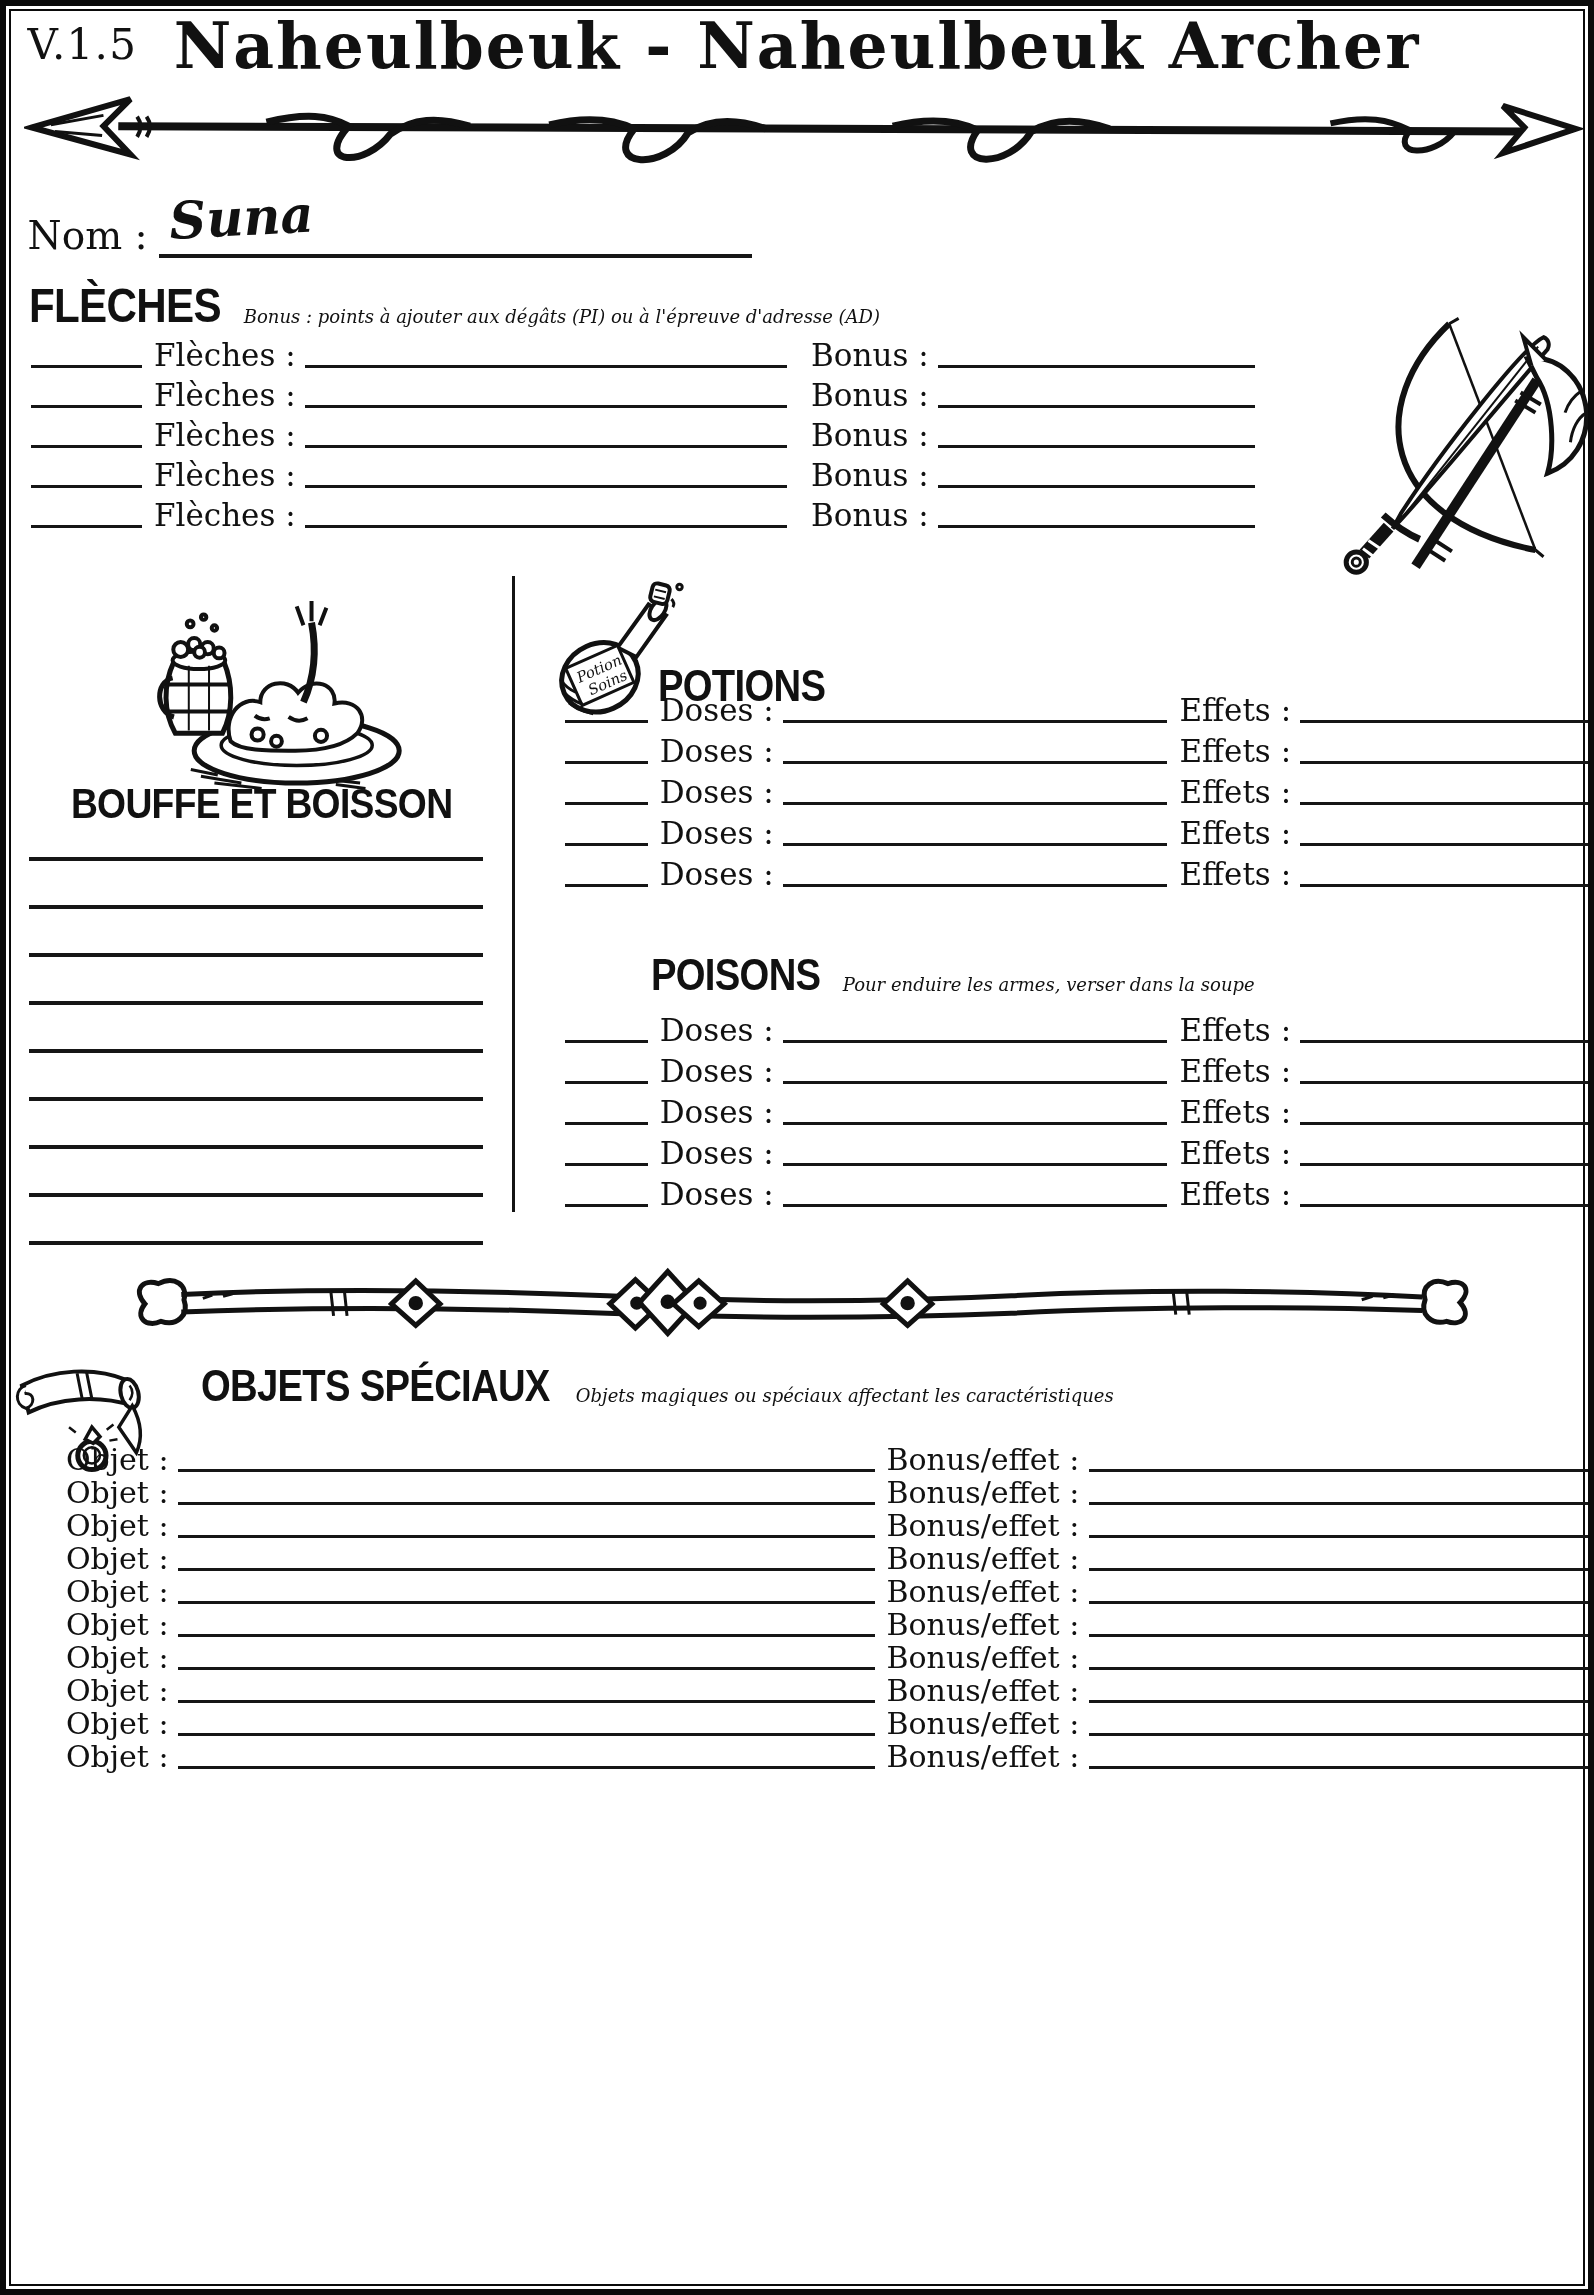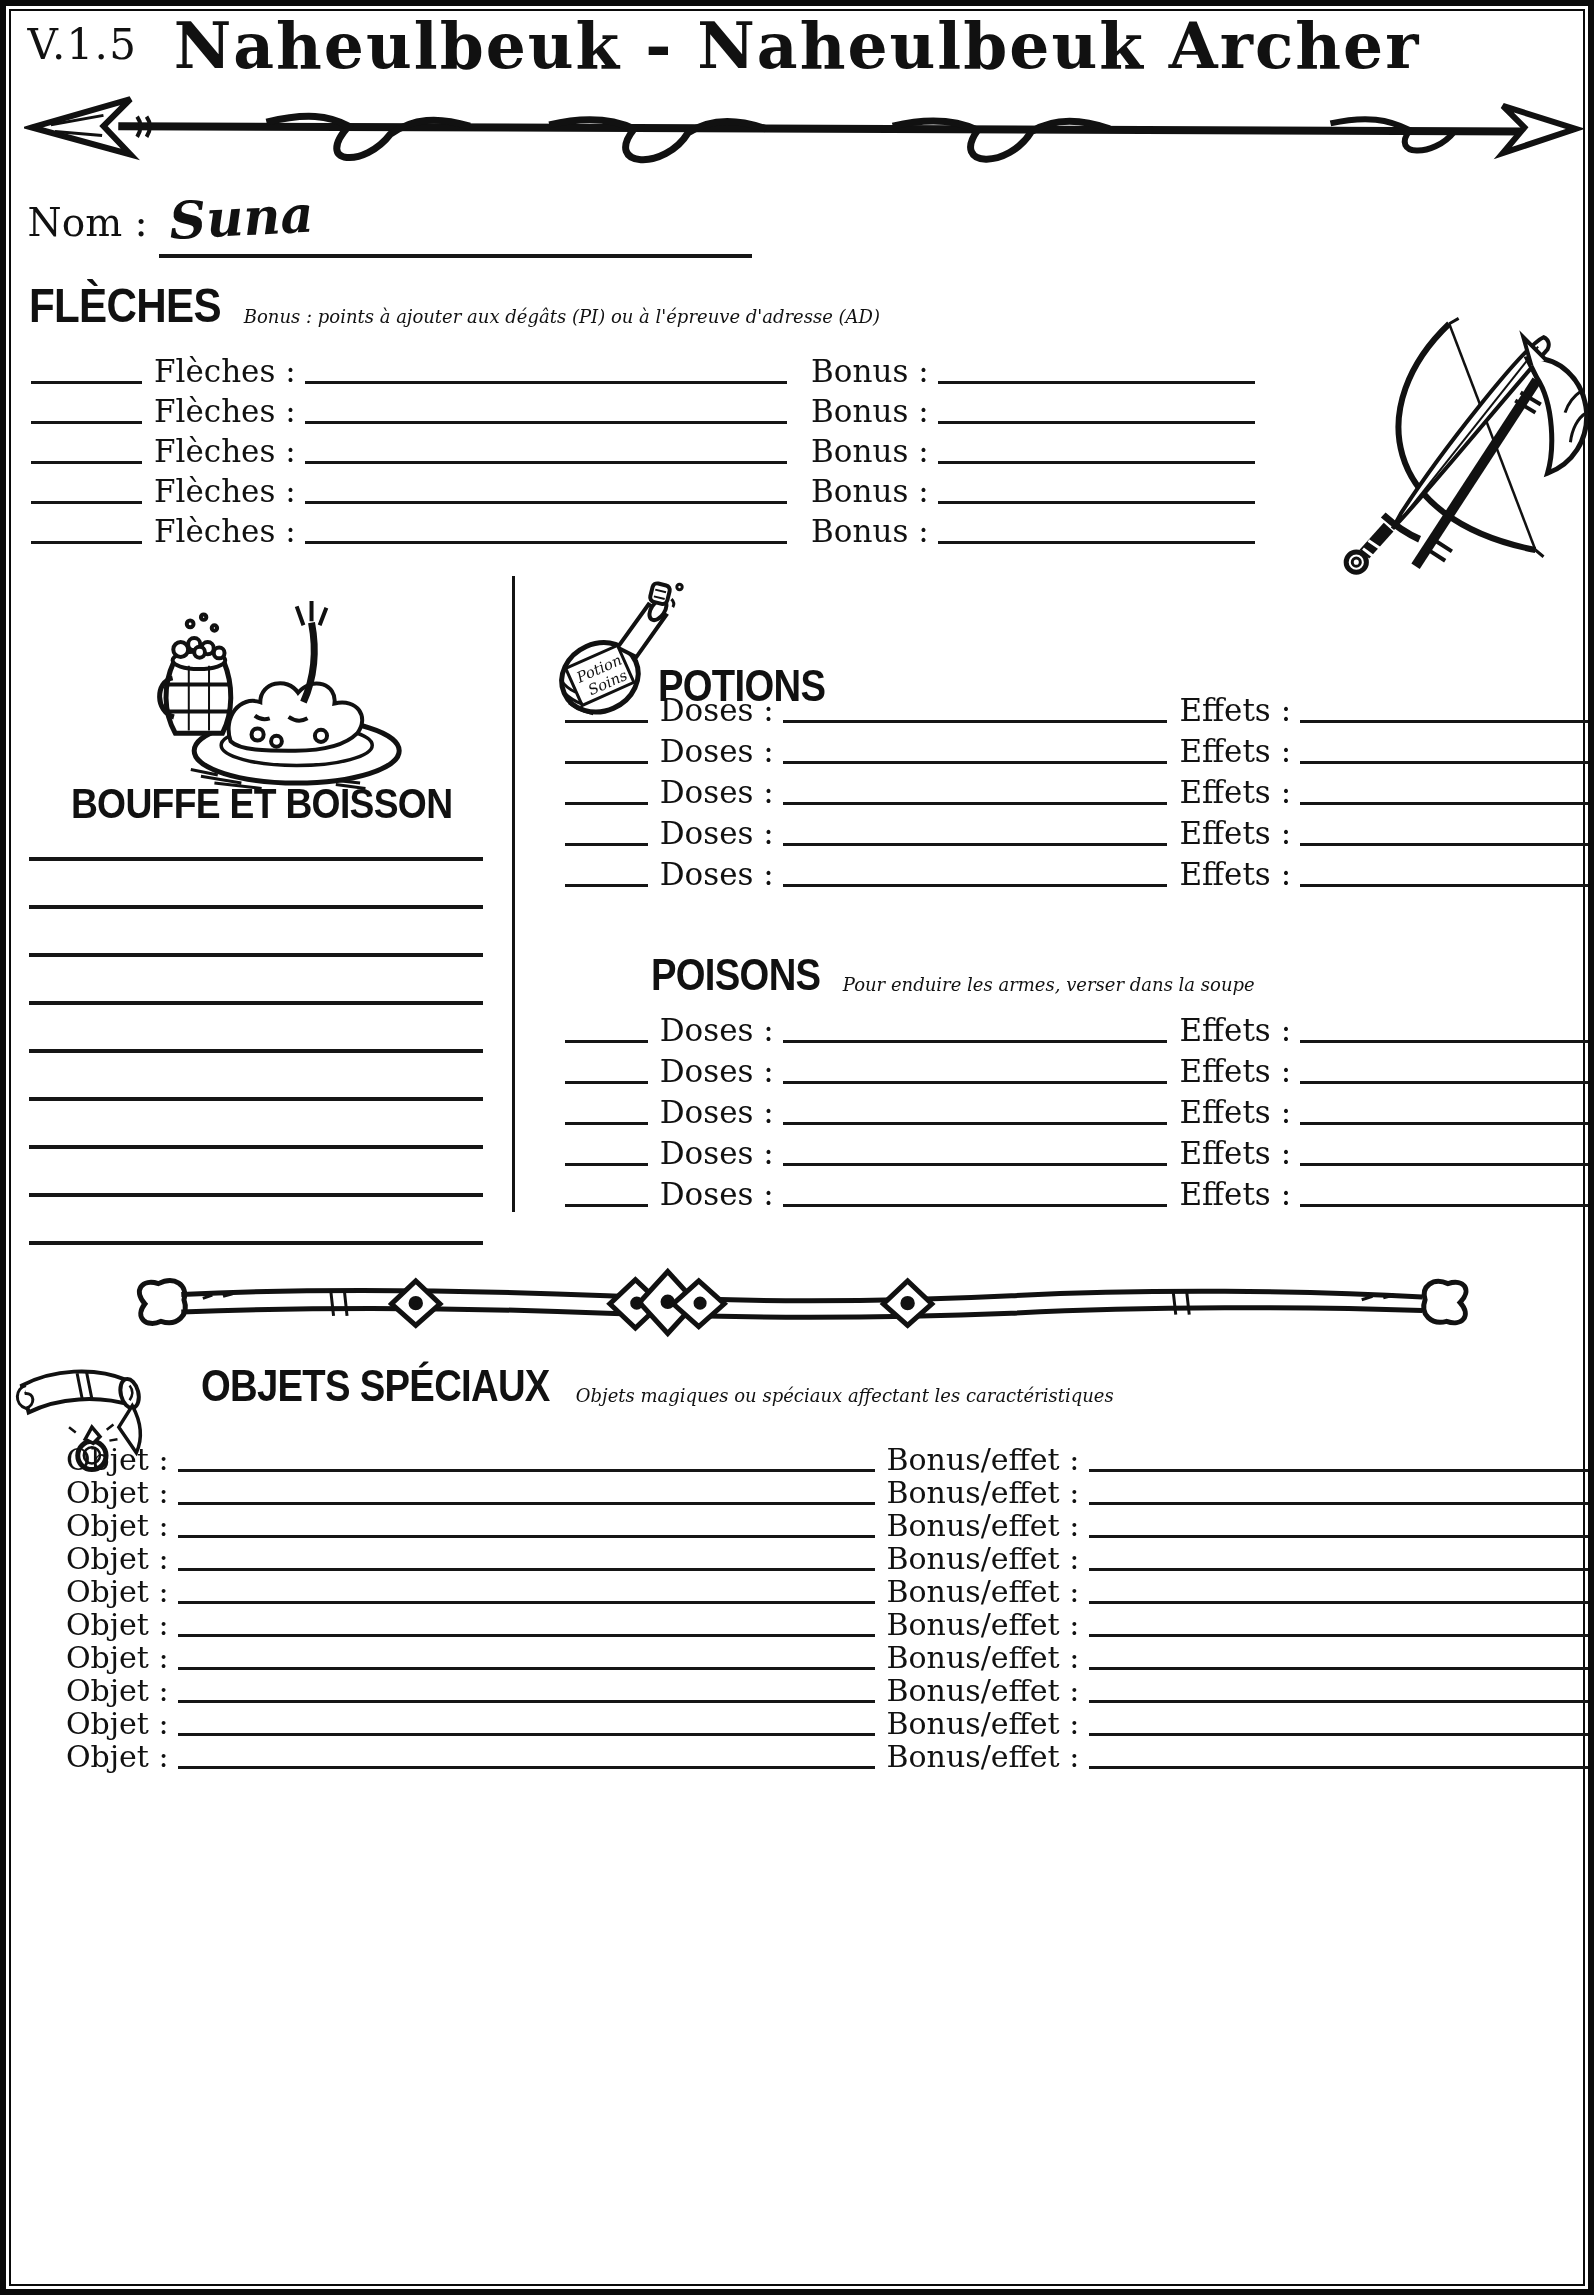--- a/index.html
+++ b/index.html
@@ -43,21 +43,21 @@
 
   
   .form-row { display:flex; align-items:flex-end; }
   .form-row .lbl {
     font-size:31px; line-height:1.05; padding:0 9.4px 1.3px 12px; white-space:nowrap;
   }
   .blank { border-bottom:3.4px solid #161616; margin-bottom:4.7px; height:6.7px; }
 
   .ruled { border-bottom:4px solid #161616; }
 
-  .nom-row { display:flex; }
+  .nom-row { display:flex; align-items:flex-end; }
   .nom-label { font-size:39px; padding-right:10.8px; }
   .write-line { position:relative; width:593px; border-bottom:4.7px solid #161616; height:54px; }
   .handwriting {
     position:absolute; left:12px; bottom:2.7px;
     font-family:"DejaVu Serif", serif; font-style:italic; font-weight:bold;
     font-size:51px; transform:rotate(-3deg); transform-origin:left bottom;
     white-space:nowrap;
   }
 
   .vdivider { width:2.7px; background:#141414; }
@@ -93,21 +93,21 @@
     <span class="write-line">
       <span class="handwriting">Suna</span>
     </span>
   </div>
 
   <div class="abs" style="left:23px; top:278px;">
     <div class="heading-row">
       <span class="display-heading" style="font-size:43px;">FLÈCHES</span>
       <span class="subtitle">Bonus : points à ajouter aux dégâts (PI) ou à l'épreuve d'adresse (AD)</span>
     </div>
-    <div style="margin-top:16px;">
+    <div style="margin-top:0;">
       <div class="form-row" style="height:40px;">
         <span class="blank" style="width:111px; margin-left:2px;"></span>
         <span class="lbl">Flèches :</span>
         <span class="blank" style="width:482px;"></span>
         <span class="lbl" style="padding-left:24px;">Bonus :</span>
         <span class="blank" style="width:317px;"></span>
       </div>
     <div class="form-row" style="height:40px;">
         <span class="blank" style="width:111px; margin-left:2px;"></span>
         <span class="lbl">Flèches :</span>

